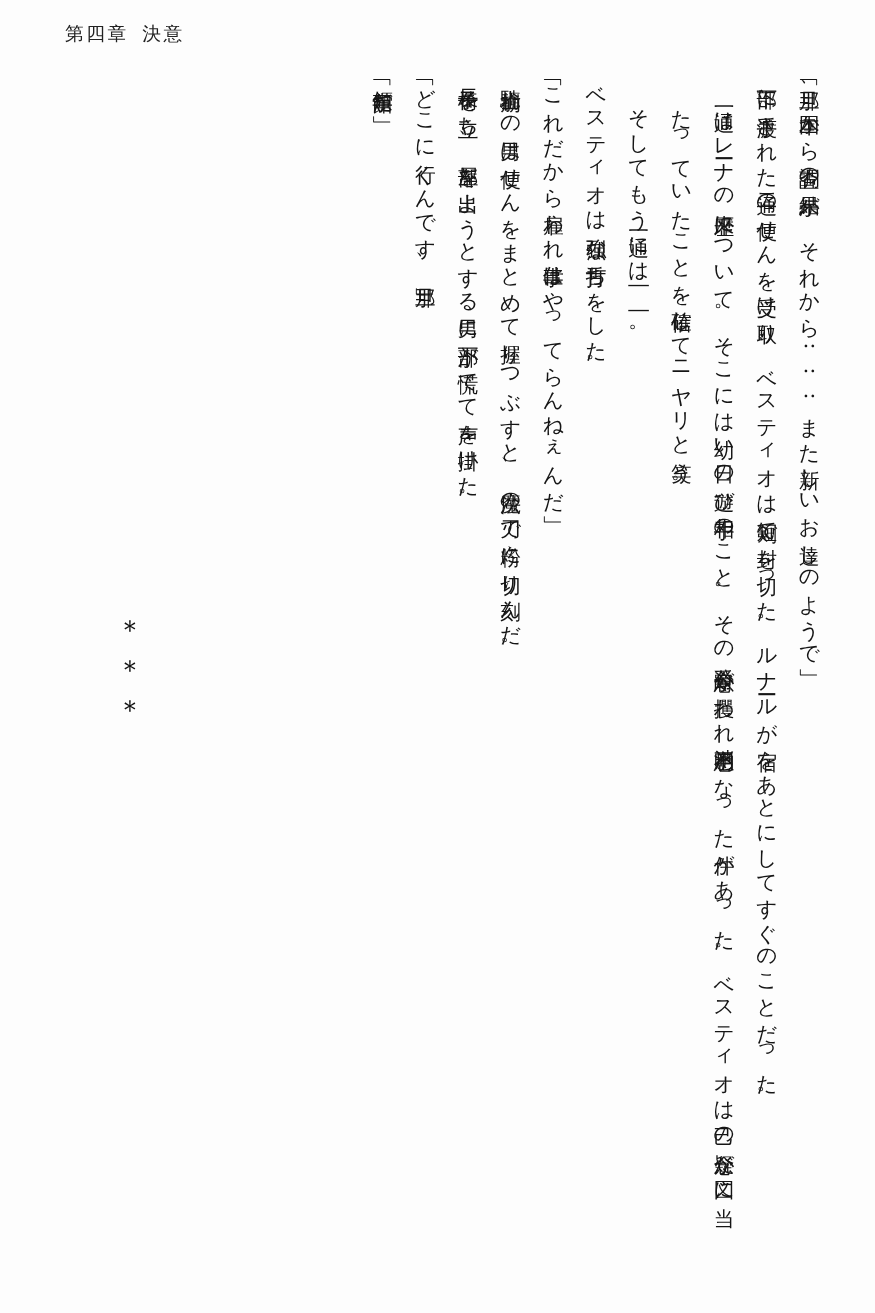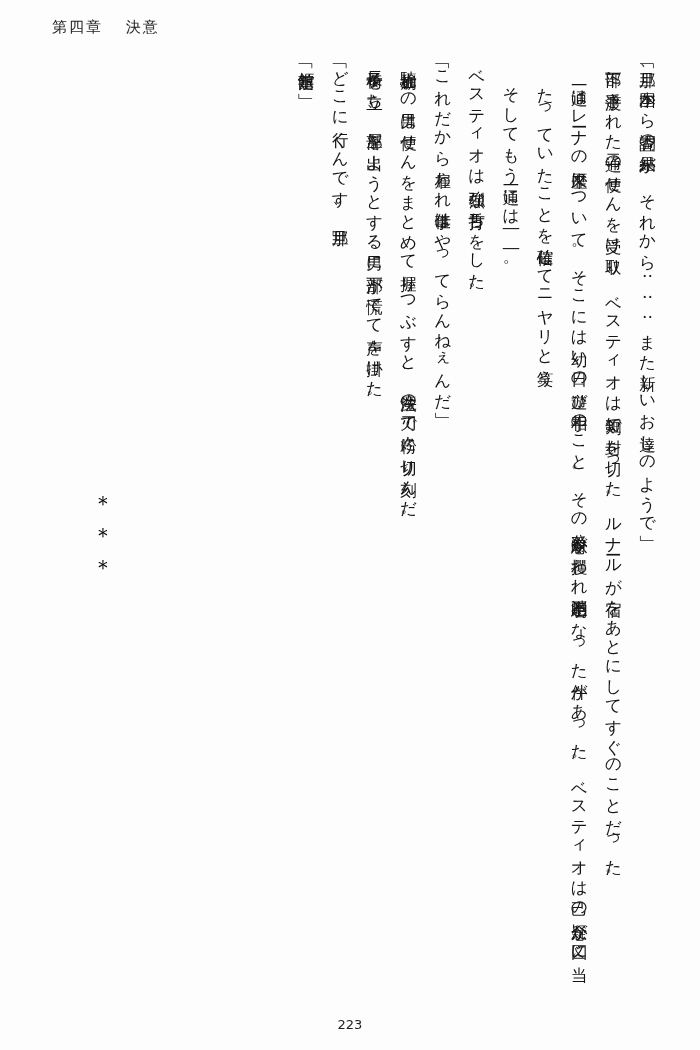--- a/index.html
+++ b/index.html
@@ -20,21 +20,21 @@
   .header {
     position: absolute;
     top: 18px;
     left: 52px;
     font-size: 15px;
     letter-spacing: 2px;
     color: #222;
     white-space: nowrap;
   }
   .header .chapter-num {
-    margin-right: 16px;
+    margin-right: 4px;
     font-family: Liberation Serif, serif;
   }
   
   .body-text {
     position: absolute;
     top: 58px;
     right: 36px;
     height: 910px;
     writing-mode: vertical-rl;
     -webkit-writing-mode: vertical-rl;
@@ -93,15 +93,14 @@
     <p>ベスティオは強烈な舌打ちをした。</p>
     <p>「これだから雇われ仕事はやってらんねぇんだ」</p>
     <p>騎士崩れの男は便せんをまとめて握りつぶすと、魔法の刃で粉々に切り刻んだ。</p>
     <p>長椅子を立ち、部屋を出ようとする男に部下が慌てて声を掛けた。</p>
     <p>「どこに行くんです、旦那」</p>
     <p>「領事館だ」</p>
   </div>
 
   <div class="scene-break">＊＊＊</div>
 
-  <div class="page-number">223</div>
 
 </div>
 
 </body></html>

